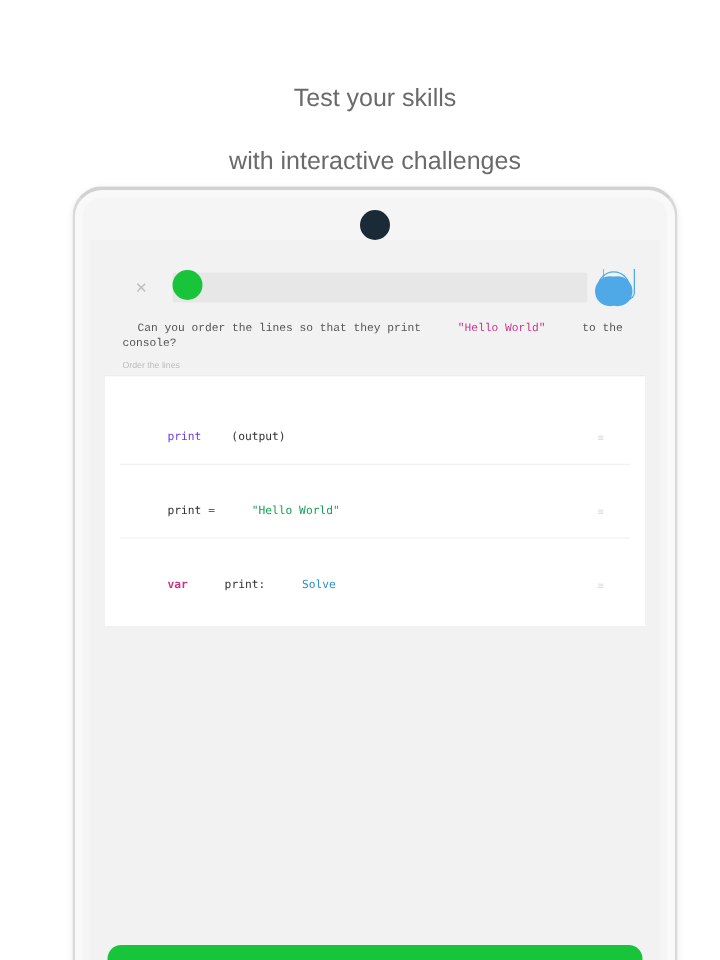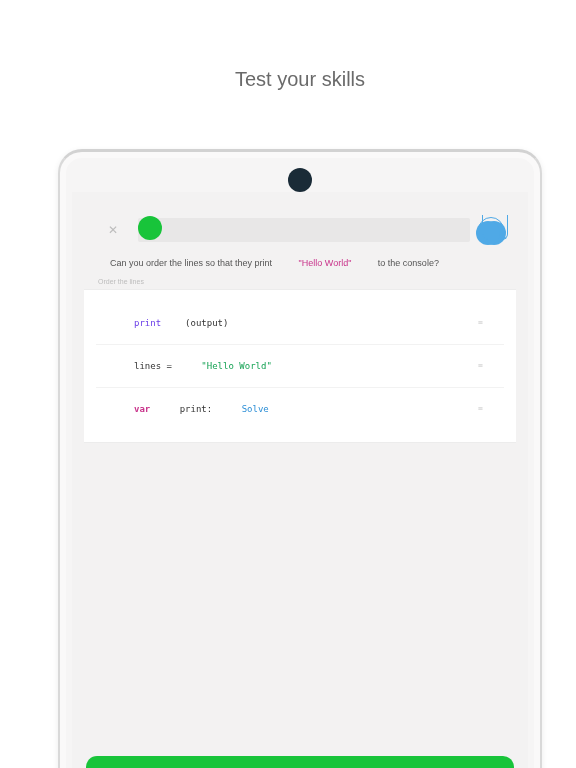--- a/index.html
+++ b/index.html
@@ -109,20 +109,21 @@
       border-top: none;
       border-radius: 0 0 6px 6px;
       bottom: 2px;
       left: 3px;
     }
     .question {
       padding: 6px 14px 8px 14px;
       font-size: 9px;
       color: #555;
       line-height: 1.3;
+      font-family: Liberation Mono, monospace;
     }
     .question .hl { color: #c9348b; }
     .hint {
       padding: 0 14px 4px 14px;
       font-size: 7px;
       color: #bdbdbd;
     }
     .code-list {
       background: #ffffff;
       border-top: 1px solid #ececec;
@@ -131,20 +132,21 @@
     .code-line {
       display: flex;
       align-items: center;
       justify-content: space-between;
       padding: 4px 10px 4px 14px;
       font-family: Menlo, Consolas, monospace;
       font-size: 9px;
       color: #333;
       border-bottom: 1px solid #f2f2f2;
       cursor: grab;
+      margin-top: 16px;
     }
     .code-line:last-child { border-bottom: none; }
     .tok-fn { color: #6a3ee8; }
     .tok-kw { color: #c9348b; font-weight: bold; }
     .tok-str { color: #17a355; }
     .tok-type { color: #2b8ed6; }
     .drag-handle {
       color: #d6d6d6;
       font-size: 8px;
       letter-spacing: -1px;
@@ -165,20 +167,21 @@
       display: block;
       text-align: right;
       line-height: 22px;
     }
   </style>
 </head>
 <body>
 
 <div class="promo-heading">
   <div>Test your skills</div>
+  <div>with interactive challenges</div>
 </div>
 
 <div class="device-frame">
   <div class="camera"></div>
   <div class="screen">
 
     <div class="topbar">
       <span class="close-icon">✕</span>
       <div class="progress-track">
         <div class="progress-dot"></div>
@@ -195,21 +198,21 @@
     </div>
 
     <div class="hint">Order the lines</div>
 
     <div class="code-list">
       <div class="code-line">
         <span><span class="tok-fn">print</span><span>(output)</span></span>
         <span class="drag-handle">≡</span>
       </div>
       <div class="code-line">
-        <span><span>lines = </span><span class="tok-str">"Hello World"</span></span>
+        <span><span>print = </span><span class="tok-str">"Hello World"</span></span>
         <span class="drag-handle">≡</span>
       </div>
       <div class="code-line">
         <span><span class="tok-kw">var </span><span>print: </span><span class="tok-type">Solve</span></span>
         <span class="drag-handle">≡</span>
       </div>
     </div>
 
     <button class="solve-btn">Solve</button>
 

